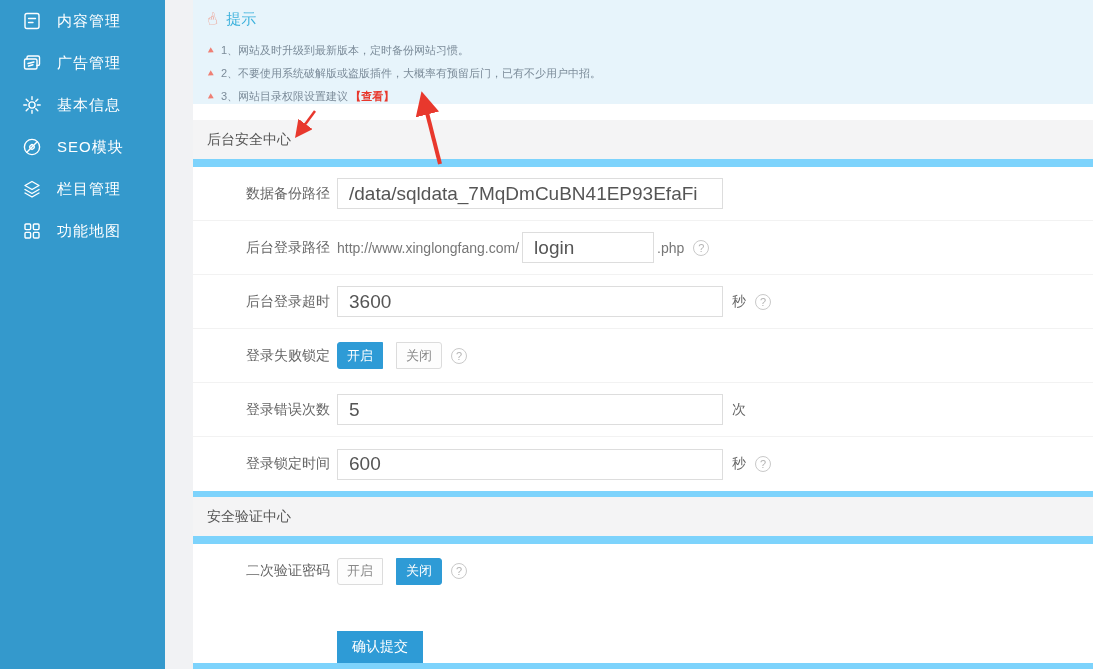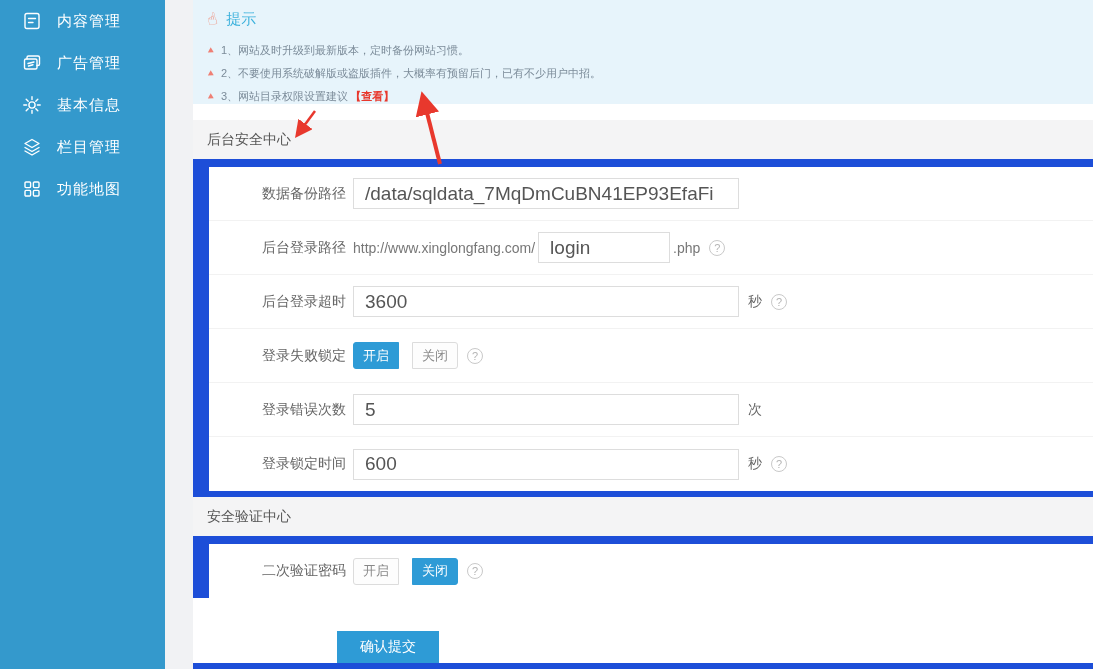--- a/index.html
+++ b/index.html
@@ -1,18 +1,18 @@
 <!DOCTYPE html>
 <html style="--sidebar-bg: #3499cc; --accent-blue: #2e9bd6; --tips-bg: #e7f4fb; --tips-title-color: #3cb1dc; --tips-text: #7b8b99; --section-bg: #f4f4f5; --danger-red: #e8382d; --hand-color: #f0846e;"><head>
 <meta charset="utf-8">
 <style>
   * { margin:0; padding:0; box-sizing:border-box; }
   html,body { background:#fff; }
   body { font-family:"Liberation Sans","DejaVu Sans",sans-serif; }
-  .app { position:relative; width:1093px; height:669px; background:#1d4ed8; overflow:hidden; }
+  .app { position:relative; width:1093px; height:669px; background:#7dd3fc; overflow:hidden; }
 
   
   .sidebar { position:absolute; left:0; top:0; width:165px; height:100%; background:var(--sidebar-bg,#3499cc); }
   .side-item { height:42px; display:flex; align-items:center; padding-left:21px; cursor:pointer; }
   .side-icon { width:22px; height:22px; display:flex; align-items:center; justify-content:center; }
   .side-icon svg { stroke:#fff; fill:none; stroke-width:1.4; stroke-linecap:round; stroke-linejoin:round; }
   .side-label { color:#fff; font-size:15px; margin-left:14px; letter-spacing:1px; }
   .rail { position:absolute; left:165px; top:0; width:28px; height:100%; background:#f1f2f4; }
 
   
@@ -24,41 +24,41 @@
   .tips-title { color:var(--tips-title-color,#3cb1dc); font-size:15px; margin-left:9px; }
   .tips-list { list-style:none; margin-top:8px; }
   .tips-list li { height:23px; display:flex; align-items:center; font-size:11px; color:var(--tips-text,#7b8b99); }
   .tip-bullet { width:0; height:0; border-left:5px solid #ef7f74; border-top:3px solid transparent; border-bottom:3px solid transparent; transform:rotate(28deg); margin:0 7px 0 2px; flex-shrink:0; }
   .view-link { color:var(--danger-red,#e8382d); font-weight:bold; text-decoration:none; margin-left:2px; cursor:pointer; }
 
   .gap1 { height:16px; background:#fff; }
   .section-bar { height:39px; background:var(--section-bg,#f4f4f5); display:flex; align-items:center; padding-left:14px; font-size:14px; color:#555; }
   .section-bar.second { margin-top:6px; }
 
-  .rows { padding-top:8px;padding-left:16px; }
+  .rows { padding-top:8px; }
   .form-row { height:54px; display:flex; align-items:center; border-bottom:1px solid #f2f2f2; background:#fff; }
   .form-row.last { border-bottom:none; }
   .row-label { width:137px; text-align:right; font-size:14px; color:#666; flex-shrink:0; }
   .row-ctrl { margin-left:7px; display:flex; align-items:center; }
   .text-input { width:386px; height:31px; border:1px solid #ddd; background:#fff; padding:0 11px; font-size:19px; color:#555; font-family:inherit; outline:none; }
   .text-input.sm { width:132px; }
   .url-prefix, .url-suffix { font-size:14px; color:#777; }
   .url-prefix { margin-right:3px; }
   .url-suffix { margin-left:3px; }
   .unit { margin-left:9px; font-size:14px; color:#666; }
   .help-icon { margin-left:9px; width:16px; height:16px; border:1px solid #c9c9c9; border-radius:50%; color:#b5b5b5; font-size:11px; display:flex; align-items:center; justify-content:center; cursor:pointer; }
 
   .toggle-group { display:flex;gap:14px; }
   .toggle-btn { min-width:38px; height:27px; padding:0 9px; font-size:13px; font-family:inherit; border:1px solid #dcdcdc; background:#fdfdfd; color:#888; cursor:pointer; }
   .toggle-btn:first-child { border-radius:3px 0 0 3px; }
   .toggle-btn:last-child { border-radius:0 3px 3px 0; margin-left:-1px; }
   .toggle-btn.active { background:var(--accent-blue,#2e9bd6); border-color:var(--accent-blue,#2e9bd6); color:#fff; position:relative; z-index:1; }
 
   .submit-area { padding:33px 0 0 144px; background:#fff; }
-  .submit-btn { width:102px; height:32px; background:var(--accent-blue,#2e9bd6); color:#fff; border:none; font-size:14px; font-family:Liberation Serif, serif; cursor:pointer; }
+  .submit-btn { width:86px; height:32px; background:var(--accent-blue,#2e9bd6); color:#fff; border:none; font-size:14px; font-family:Liberation Serif, serif; cursor:pointer; }
 
   .annotations { position:absolute; left:0; top:0; pointer-events:none; }
 </style>
 </head>
 <body>
 
 <div class="app">
 
   <aside class="sidebar">
     <div class="side-item">
@@ -90,20 +90,30 @@
             <line x1="10" y1="15.4" x2="10" y2="18.2"></line>
             <line x1="1.8" y1="10" x2="4.6" y2="10"></line>
             <line x1="15.4" y1="10" x2="18.2" y2="10"></line>
             <line x1="4.2" y1="4.2" x2="6.2" y2="6.2"></line>
             <line x1="13.8" y1="13.8" x2="15.8" y2="15.8"></line>
             <line x1="4.2" y1="15.8" x2="6.2" y2="13.8"></line>
             <line x1="13.8" y1="6.2" x2="15.8" y2="4.2"></line>
           </svg>
       </span>
       <span class="side-label">基本信息</span>
+    </div>
+    <div class="side-item">
+      <span class="side-icon">
+        <svg width="20" height="20" viewBox="0 0 20 20">
+            <circle cx="10" cy="10" r="7.6"></circle>
+            <line x1="4.8" y1="15.2" x2="15.2" y2="4.8"></line>
+            <rect x="7.9" y="7.9" width="4.2" height="4.2" rx="1.6" transform="rotate(45 10 10)"></rect>
+          </svg>
+      </span>
+      <span class="side-label">SEO模块</span>
     </div>
     <div class="side-item">
       <span class="side-icon">
         <svg width="20" height="20" viewBox="0 0 20 20">
             <path d="M10 2.5 L17 6.5 L10 10.5 L3 6.5 Z"></path>
             <path d="M3 10.5 L10 14.5 L17 10.5"></path>
             <path d="M3 14 L10 18 L17 14"></path>
           </svg>
       </span>
       <span class="side-label">栏目管理</span>

